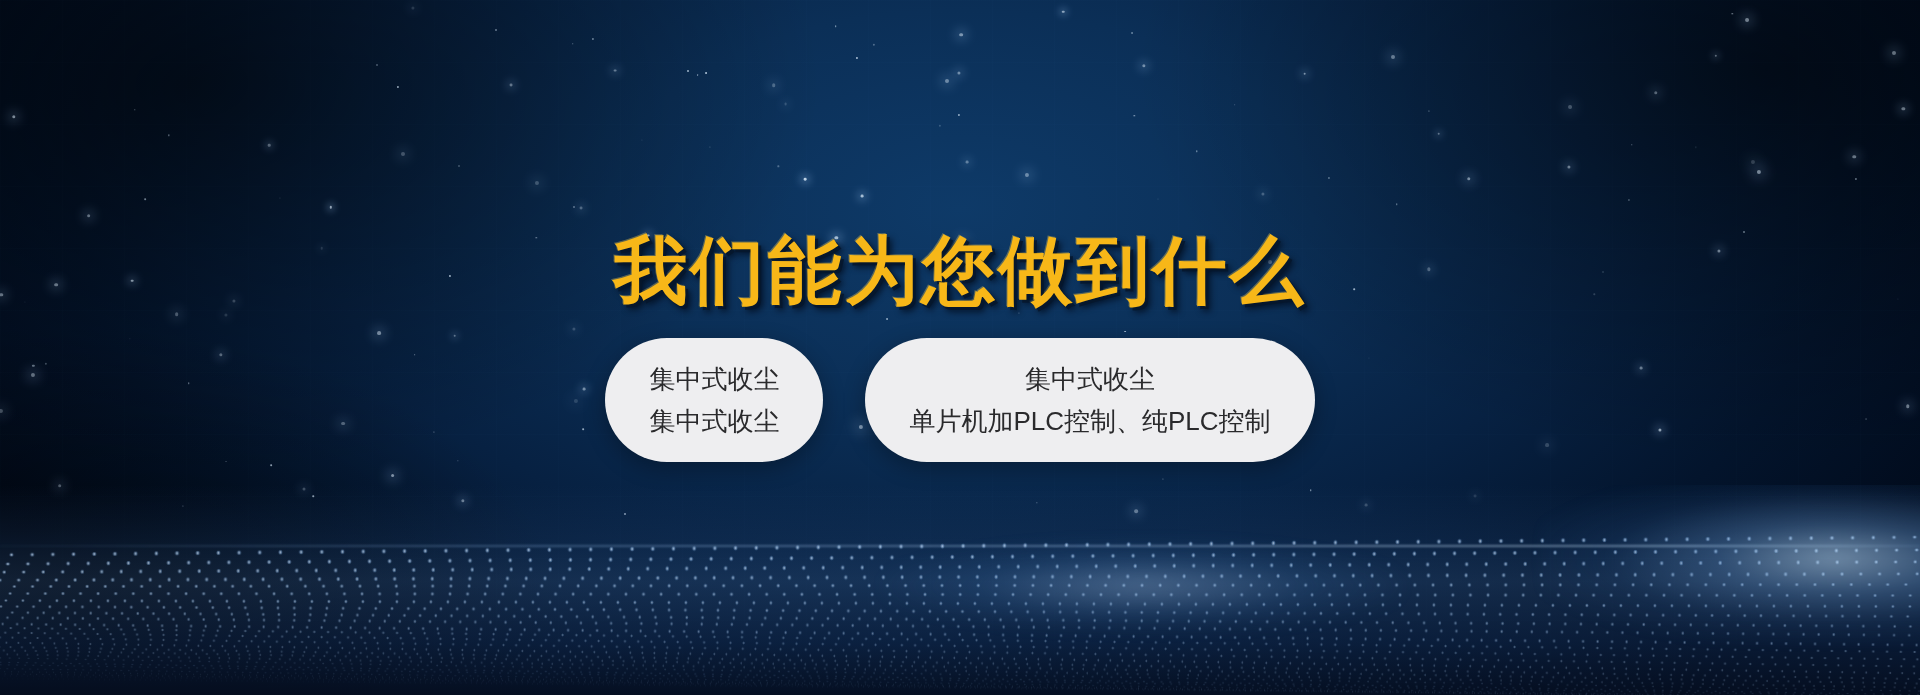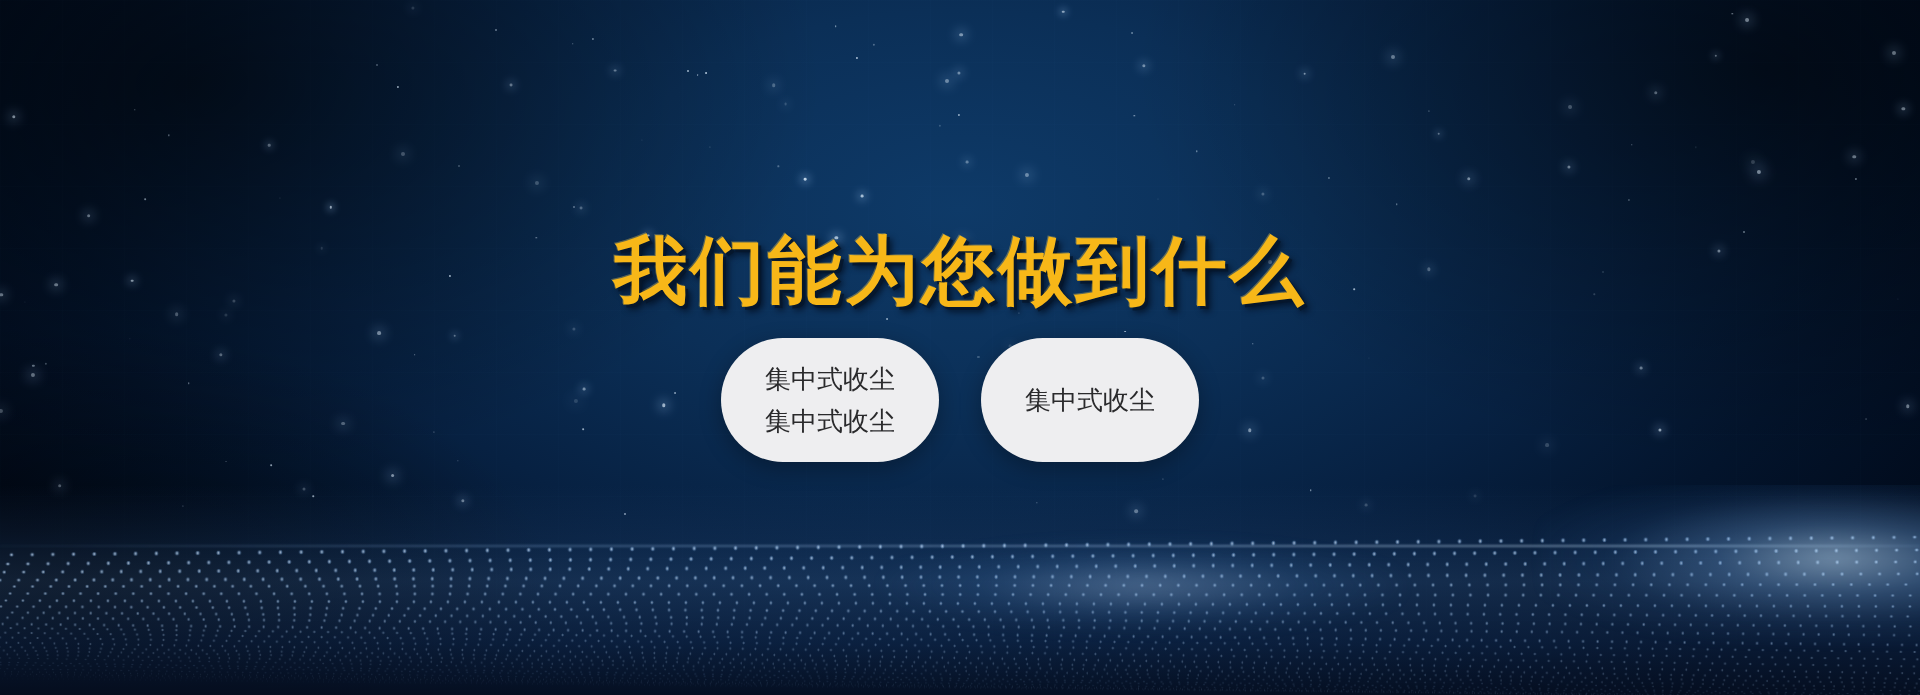--- a/index.html
+++ b/index.html
@@ -391,17 +391,18 @@
 
 
 
     <div class="pill-row" id="pill-row">
         <div class="pill">
           <div class="pill-line">集中式收尘</div>
           <div class="pill-line">集中式收尘</div>
         </div>
         <div class="pill">
           <div class="pill-line">集中式收尘</div>
+          <div class="pill-line">单片机加PLC控制、纯PLC控制</div>
         </div>
       </div>
 
   </div>
 </div>
 
 </body></html>

